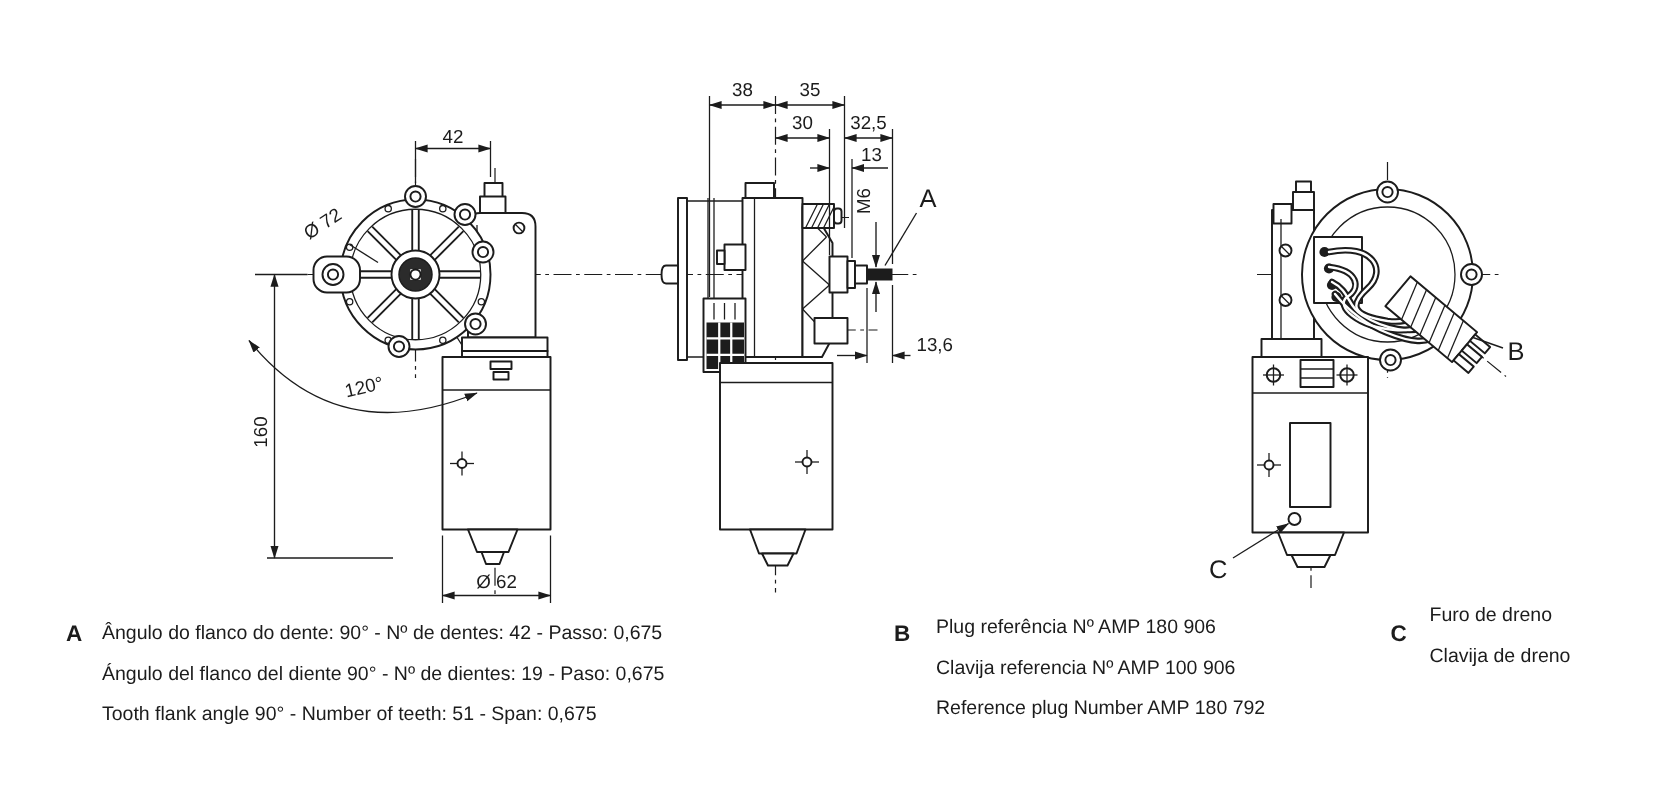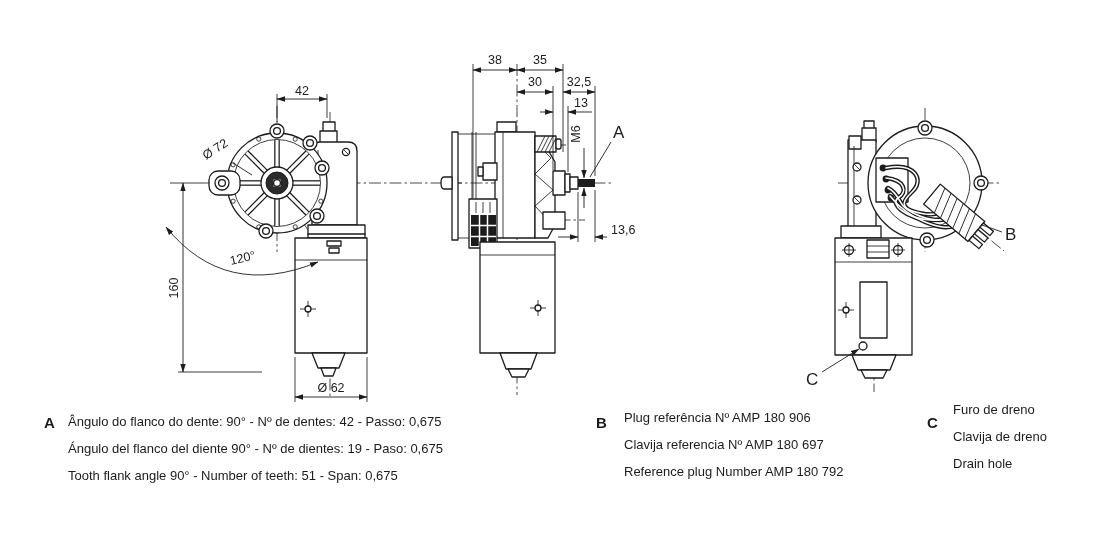--- a/index.html
+++ b/index.html
@@ -391,25 +391,24 @@
     <div class="legend-key" style="left:44px;top:414px;">A</div>
     <div class="legend-lines" style="left:68px;top:408px;">
       <div>Ângulo do flanco do dente: 90° - Nº de dentes: 42 - Passo: 0,675</div>
       <div>Ángulo del flanco del diente 90° - Nº de dientes: 19 - Paso: 0,675</div>
       <div>Tooth flank angle 90° - Number of teeth: 51 - Span: 0,675</div>
     </div>
 
     <div class="legend-key" style="left:596px;top:414px;">B</div>
     <div class="legend-lines" style="left:624px;top:404px;">
       <div>Plug referência Nº AMP 180 906</div>
-      <div>Clavija referencia Nº AMP 180 697</div>
+      <div>Clavija referencia Nº AMP 100 906</div>
       <div>Reference plug Number AMP 180 792</div>
     </div>
 
     <div class="legend-key" style="left:927px;top:414px;">C</div>
     <div class="legend-lines" style="left:953px;top:396px;">
       <div>Furo de dreno</div>
       <div>Clavija de dreno</div>
-      <div>Drain hole</div>
     </div>
   </div>
 
 </div>
 
 </body></html>

